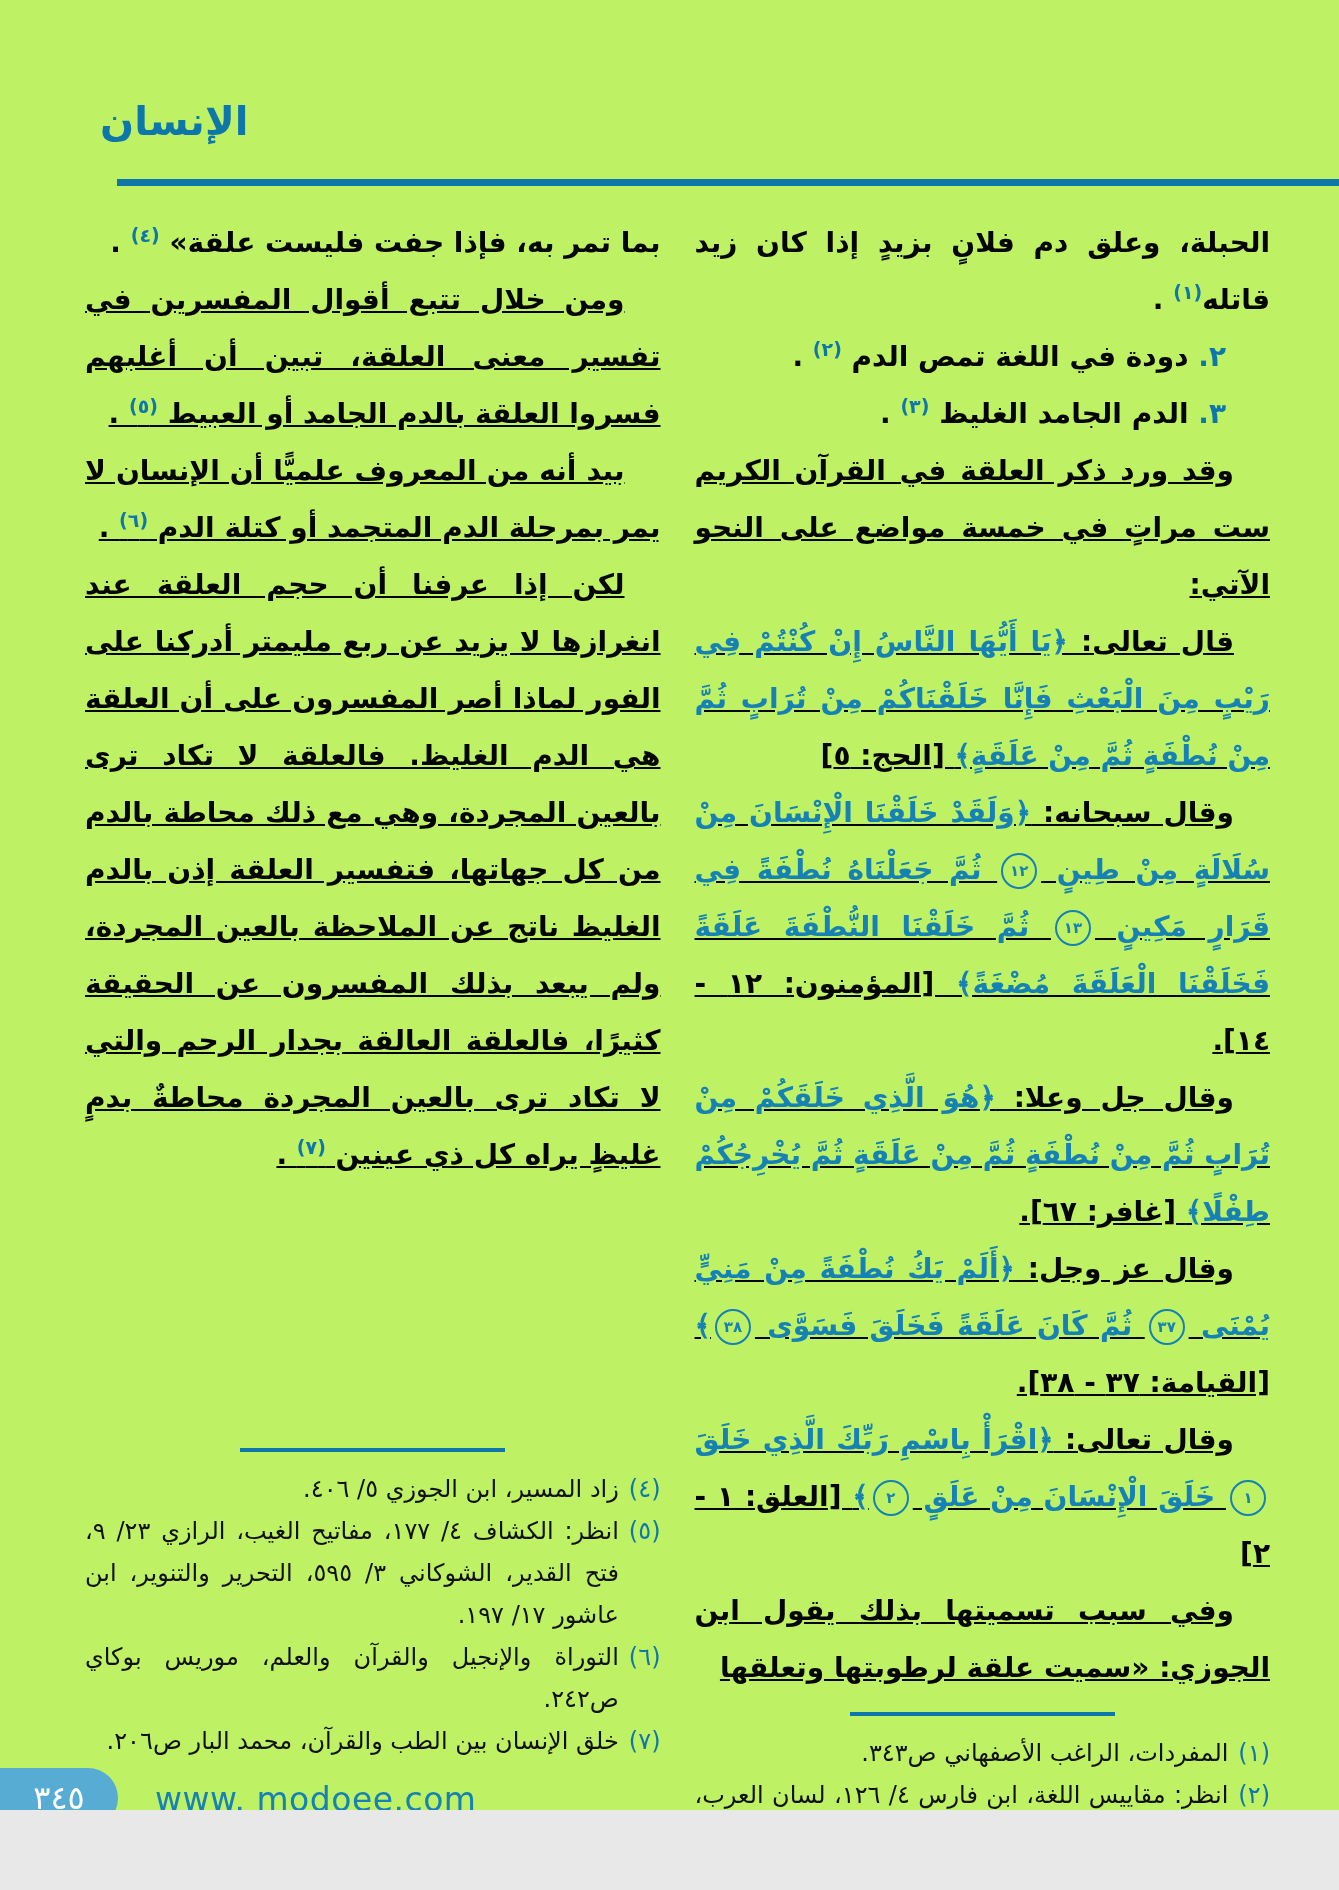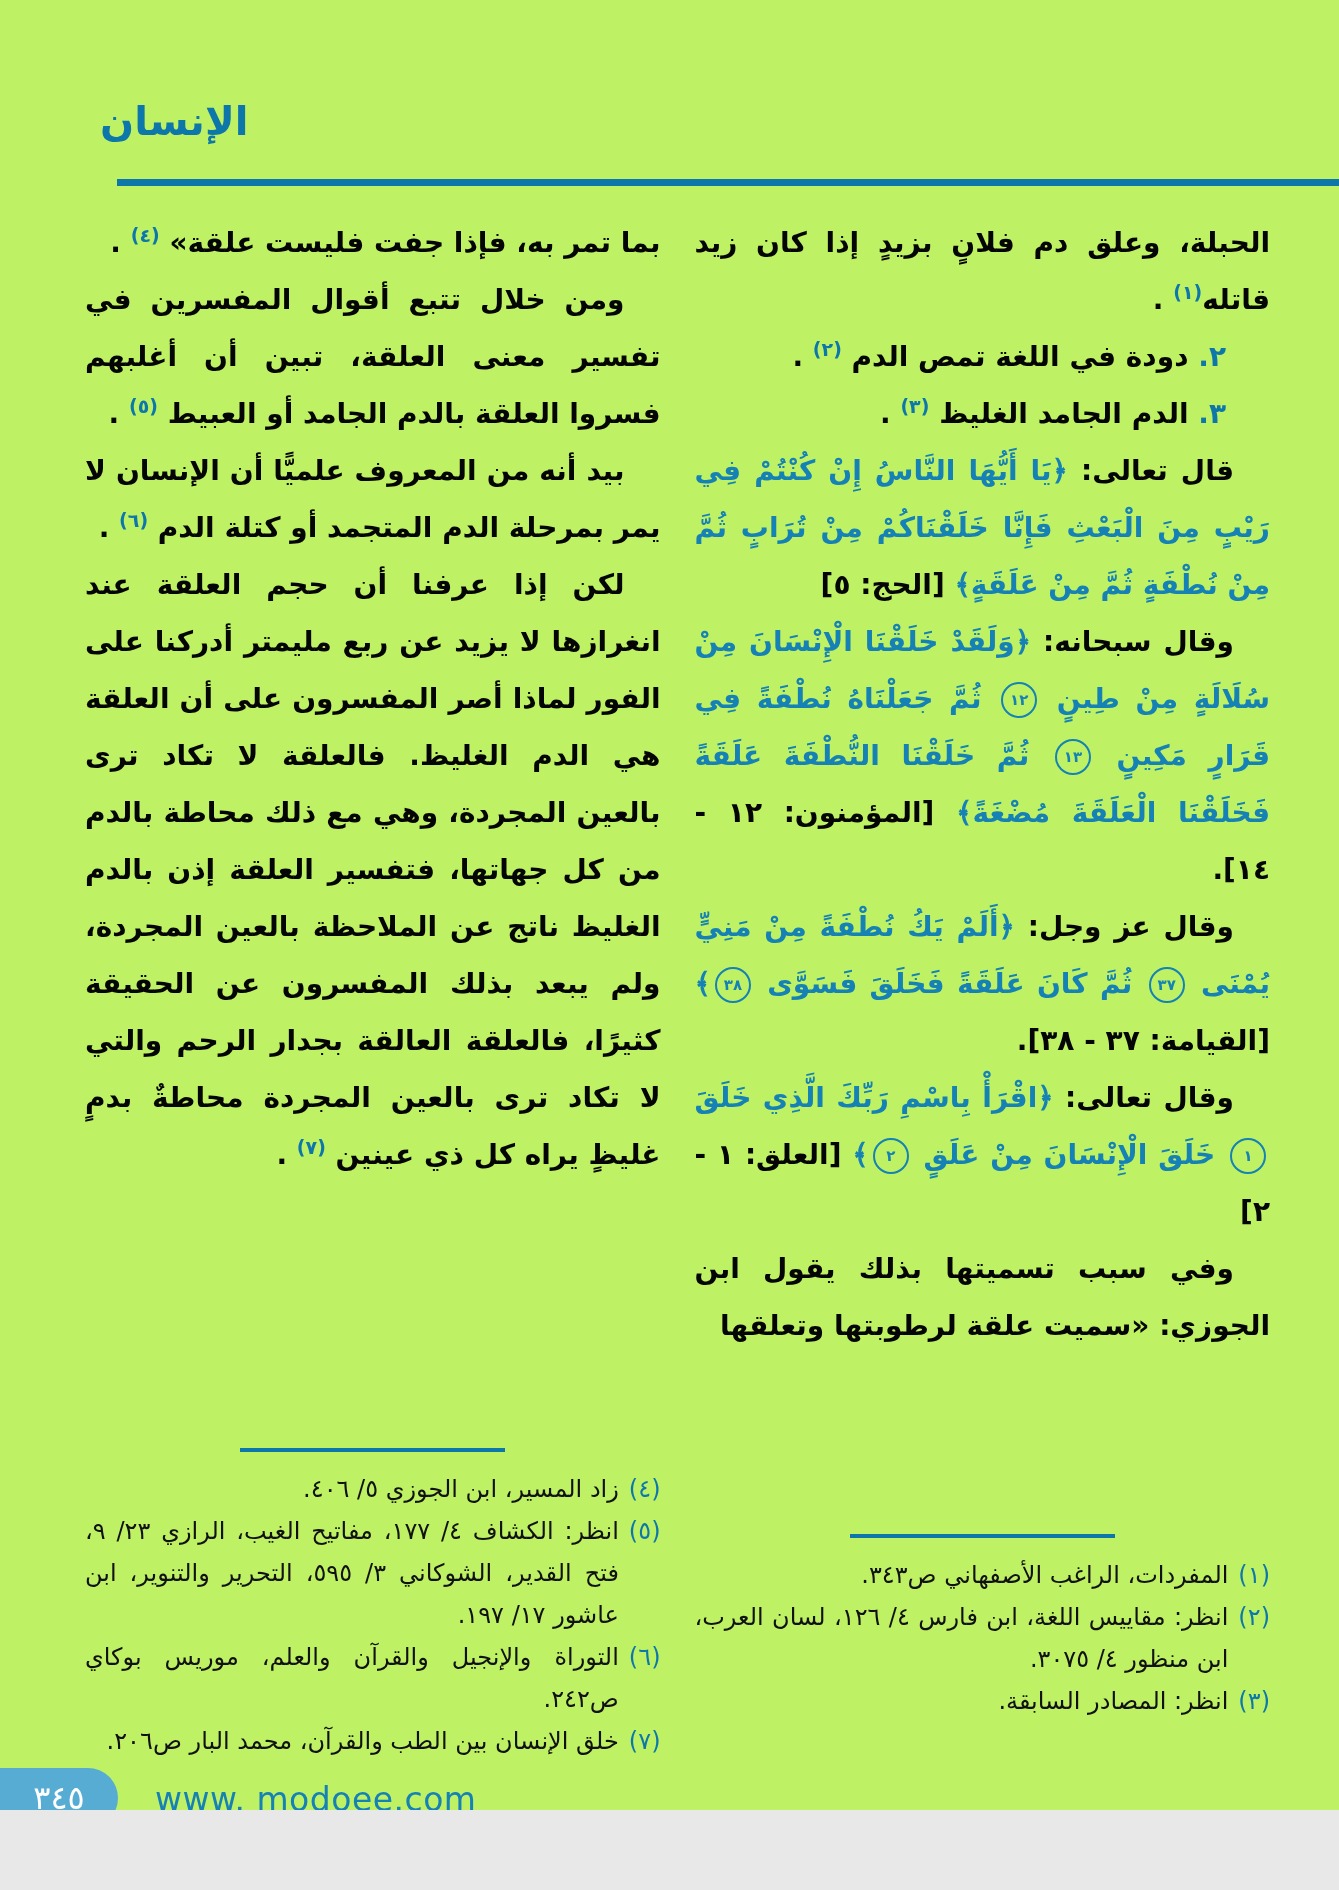--- a/index.html
+++ b/index.html
@@ -34,21 +34,21 @@
     position:absolute;top:214px;left:85px;width:1185px;height:1554px;
     display:flex;gap:34px;
   }
   .column{flex:1 1 0;display:flex;flex-direction:column;min-width:0;}
   .column-right .col-fn{padding-bottom:46px;}
   .column-left  .col-fn{padding-bottom:6px;}
   .para{
     font-size:28px;line-height:57px;font-weight:700;color:#050505;
     text-align:justify;
   }
-  .para.indent{text-indent:36px;}
+  .para.indent{text-indent:36px;text-decoration:underline;}
   .para.item{padding-right:44px;}
   .seg-verse{color:var(--verse);}
   .seg-ref{color:#050505;}
   .seg-itemnum{color:var(--accent);}
   .seg-fnref{
     color:var(--accent);
     font-size:19px;vertical-align:super;line-height:0;font-weight:700;
   }
   .seg-vnum{
     display:inline-block;
@@ -93,22 +93,24 @@
   <div class="header-title">الإنسان</div>
   <div class="header-rule"></div>
 
   <div class="columns">
 
     <div class="column column-right">
       <div class="col-body">
           <p class="para"><span class="seg-text">الحبلة، وعلق دم فلانٍ بزيدٍ إذا كان زيد قاتله</span><span class="seg-fnref">(١)</span><span class="seg-text"> .</span></p>
           <p class="para item"><span class="seg-itemnum">٢. </span><span class="seg-text">دودة في اللغة تمص الدم </span><span class="seg-fnref">(٢)</span><span class="seg-text"> .</span></p>
           <p class="para item"><span class="seg-itemnum">٣. </span><span class="seg-text">الدم الجامد الغليظ </span><span class="seg-fnref">(٣)</span><span class="seg-text"> .</span></p>
+          <p class="para indent"><span class="seg-text">وقد ورد ذكر العلقة في القرآن الكريم ست مراتٍ في خمسة مواضع على النحو الآتي:</span></p>
           <p class="para indent"><span class="seg-text">قال تعالى: </span><span class="seg-verse">﴿يَا أَيُّهَا النَّاسُ إِنْ كُنْتُمْ فِي رَيْبٍ مِنَ الْبَعْثِ فَإِنَّا خَلَقْنَاكُمْ مِنْ تُرَابٍ ثُمَّ مِنْ نُطْفَةٍ ثُمَّ مِنْ عَلَقَةٍ﴾</span><span class="seg-ref"> [الحج: ٥]</span></p>
           <p class="para indent"><span class="seg-text">وقال سبحانه: </span><span class="seg-verse">﴿وَلَقَدْ خَلَقْنَا الْإِنْسَانَ مِنْ سُلَالَةٍ مِنْ طِينٍ </span><span class="seg-vnum">١٢</span><span class="seg-verse"> ثُمَّ جَعَلْنَاهُ نُطْفَةً فِي قَرَارٍ مَكِينٍ </span><span class="seg-vnum">١٣</span><span class="seg-verse"> ثُمَّ خَلَقْنَا النُّطْفَةَ عَلَقَةً فَخَلَقْنَا الْعَلَقَةَ مُضْغَةً﴾</span><span class="seg-ref"> [المؤمنون: ١٢ - ١٤].</span></p>
+          <p class="para indent"><span class="seg-text">وقال جل وعلا: </span><span class="seg-verse">﴿هُوَ الَّذِي خَلَقَكُمْ مِنْ تُرَابٍ ثُمَّ مِنْ نُطْفَةٍ ثُمَّ مِنْ عَلَقَةٍ ثُمَّ يُخْرِجُكُمْ طِفْلًا﴾</span><span class="seg-ref"> [غافر: ٦٧].</span></p>
           <p class="para indent"><span class="seg-text">وقال عز وجل: </span><span class="seg-verse">﴿أَلَمْ يَكُ نُطْفَةً مِنْ مَنِيٍّ يُمْنَى </span><span class="seg-vnum">٣٧</span><span class="seg-verse"> ثُمَّ كَانَ عَلَقَةً فَخَلَقَ فَسَوَّى </span><span class="seg-vnum">٣٨</span><span class="seg-verse">﴾</span><span class="seg-ref"> [القيامة: ٣٧ - ٣٨].</span></p>
           <p class="para indent"><span class="seg-text">وقال تعالى: </span><span class="seg-verse">﴿اقْرَأْ بِاسْمِ رَبِّكَ الَّذِي خَلَقَ </span><span class="seg-vnum">١</span><span class="seg-verse"> خَلَقَ الْإِنْسَانَ مِنْ عَلَقٍ </span><span class="seg-vnum">٢</span><span class="seg-verse">﴾</span><span class="seg-ref"> [العلق: ١ - ٢]</span></p>
           <p class="para indent"><span class="seg-text">وفي سبب تسميتها بذلك يقول ابن الجوزي: «سميت علقة لرطوبتها وتعلقها</span></p>
         </div>
       <div class="col-fn">
         <div class="fn-sep"></div>
         <div class="fn-list">
             <div class="footnote">
               <span class="fn-num">(١)</span>
               <span class="fn-text">المفردات، الراغب الأصفهاني ص٣٤٣.</span>

